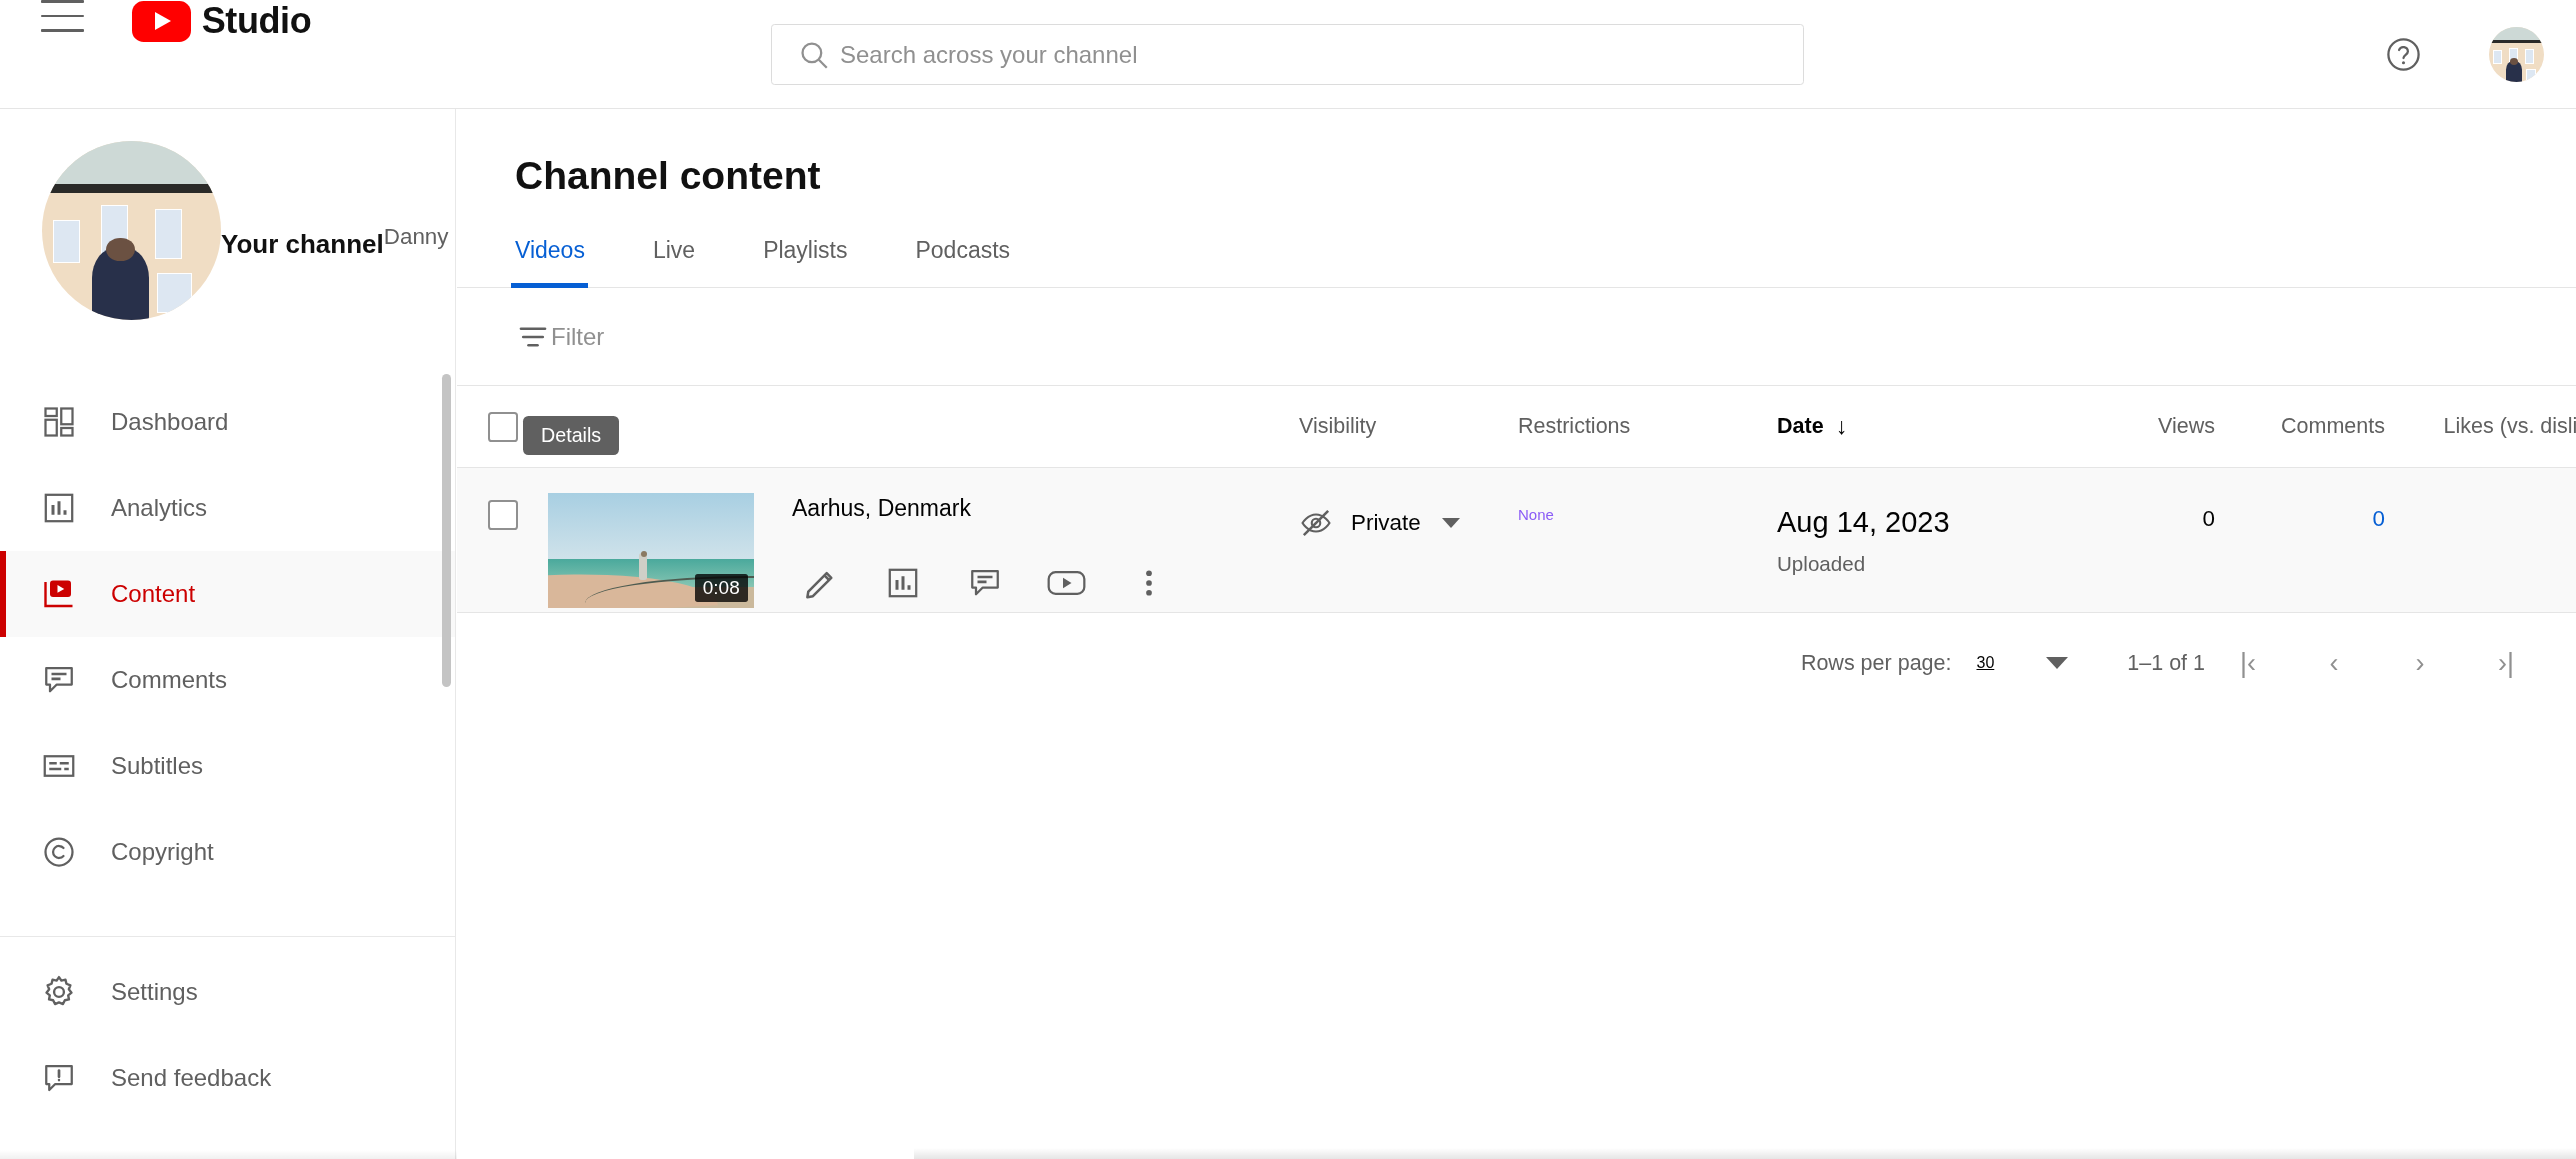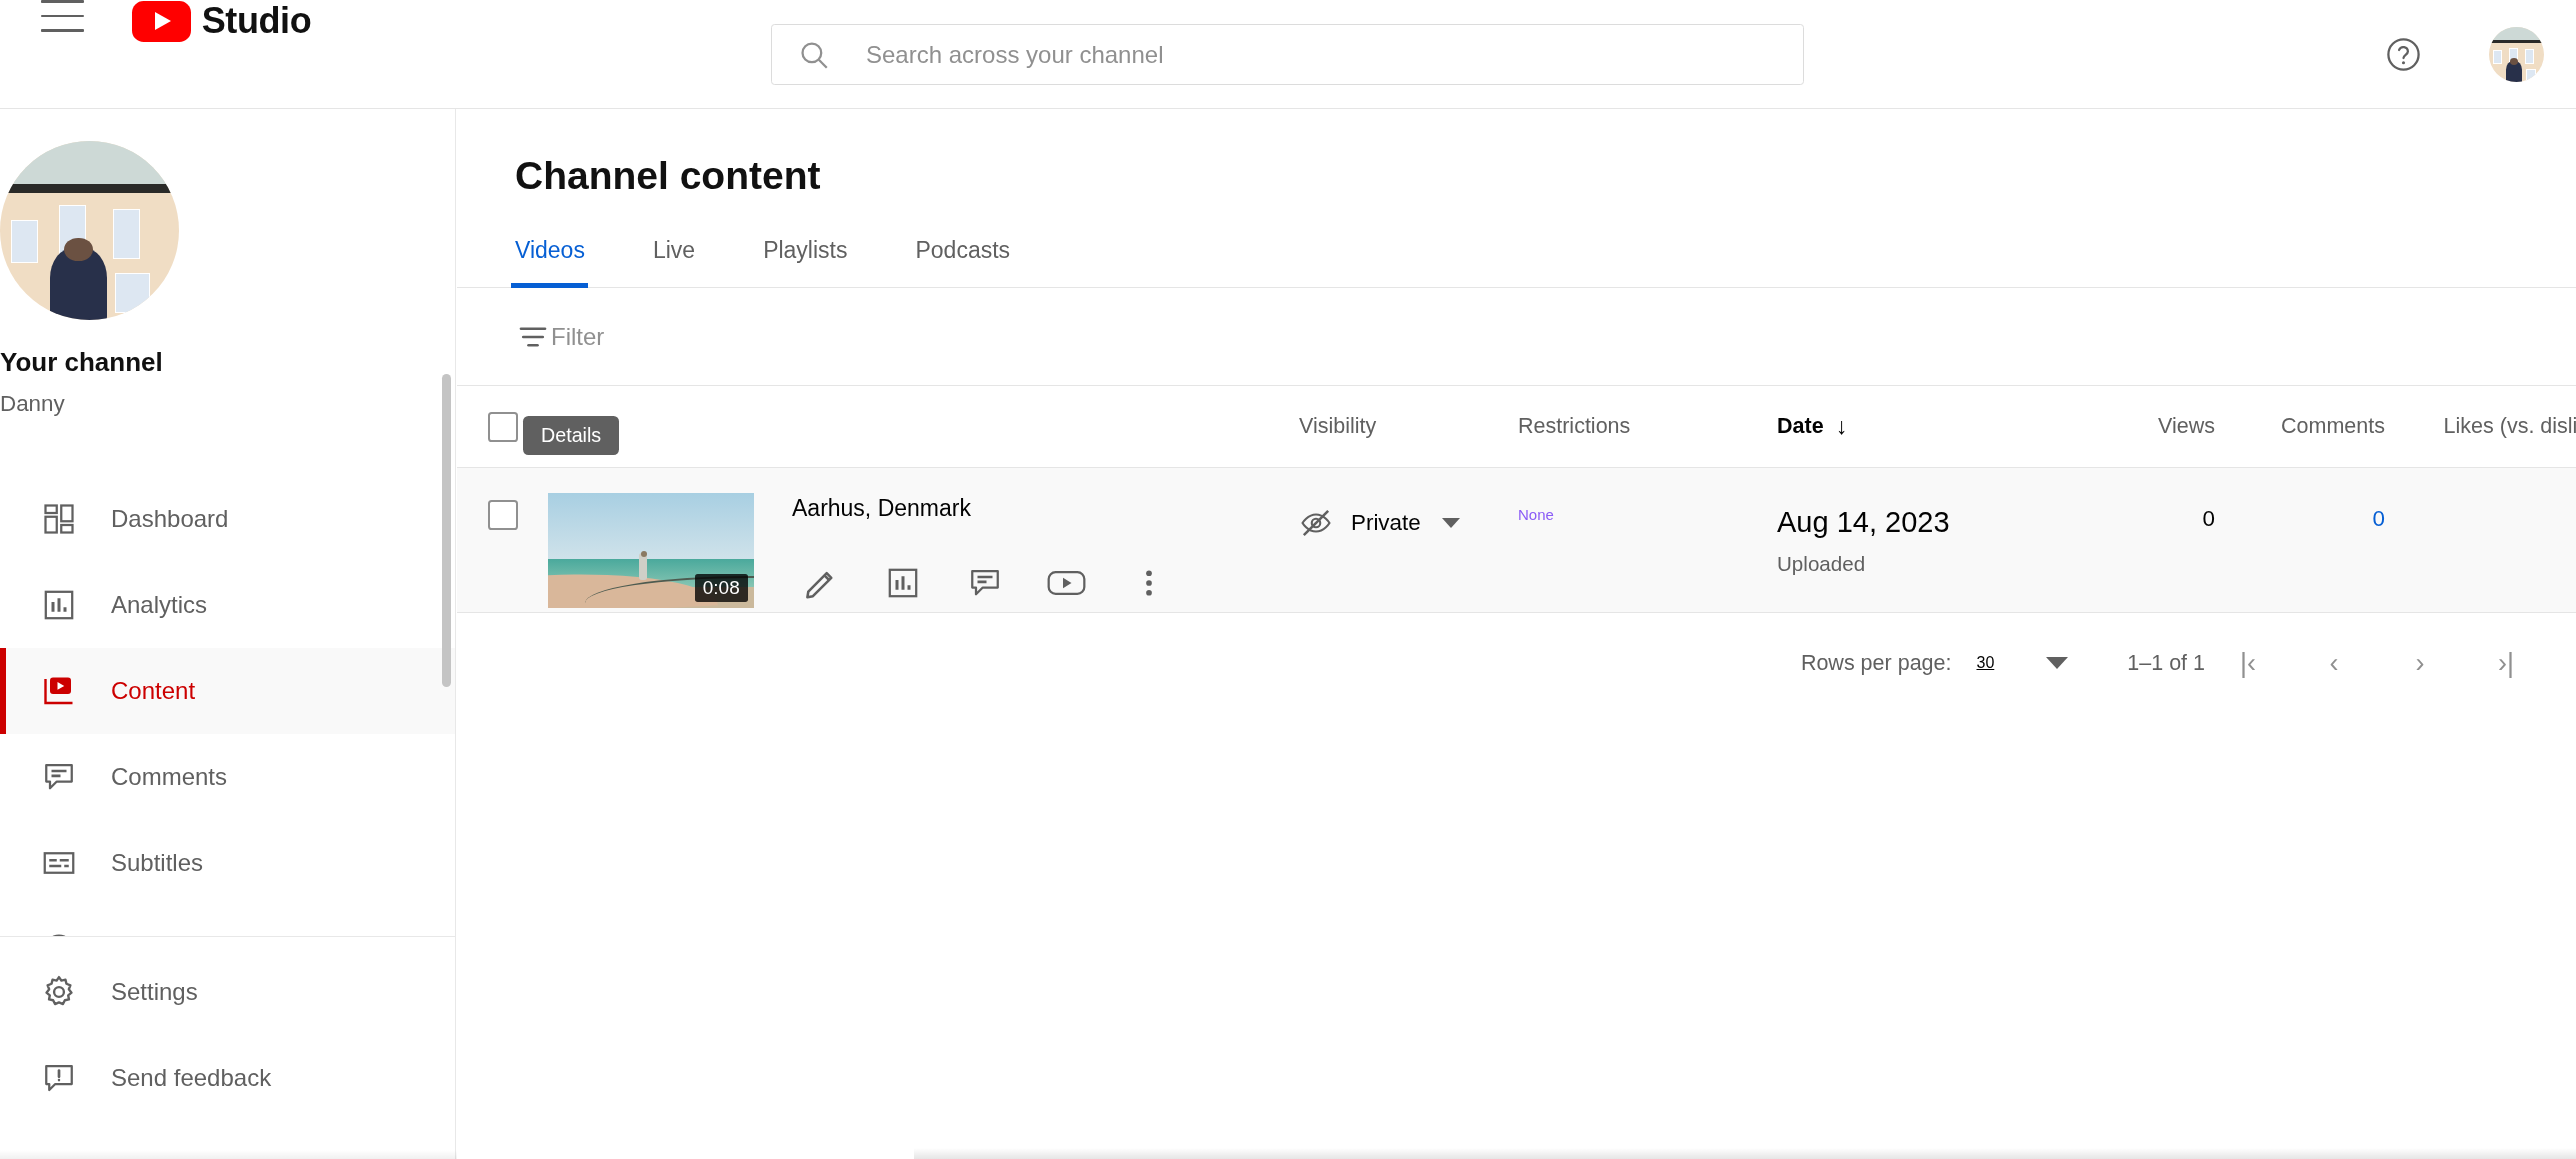--- a/index.html
+++ b/index.html
@@ -43,21 +43,21 @@
     position: absolute; left: 771px; top: 24px;
     width: 1033px; height: 61px;
   }
   .searchbox {
     width: 100%; height: 100%;
     border: 0.9px solid #dcdcdc; border-radius: 3.6px; background: #fff;
     display: flex; align-items: center; padding-left: 25px;
   }
   .search-icon { width: 34px; height: 34px; flex: 0 0 auto; }
   .search-ph {
-    margin-left: 35px; font-size: 24px; color: #909090;
+    margin-left: 9px; font-size: 24px; color: #909090;
   }
 
   .top-right {
     position: absolute; right: 32px; top: 0; height: 109px;
     display: flex; align-items: center; gap: 0;
   }
   .help-btn { width: 55px; height: 55px; margin-right: 19.7px; cursor: pointer;
               display:flex; align-items:center; justify-content:center; }
   .create-btn {
     height: 64px; border: 0.9px solid #d3d3d3; border-radius: 2.7px;
@@ -81,21 +81,21 @@
   .av-w { position: absolute; background: #dde7f2; border: 0.9px solid #fff; }
   .av-person { position: absolute; background: #28304a; border-radius: 40% 40% 10% 10%; }
   .av-head { position: absolute; background: #6b5142; border-radius: 50%; }
 
   
   .sidebar {
     position: absolute; top: 109px; left: 0; width: 456px; height: 1050px;
     background: #fff; border-right: 0.9px solid #e8e8e8; overflow: hidden;
   }
   .channel-block {
-    padding-top: 32px; display: flex; flex-direction: column; align-items: flex-start;
+    padding-top: 32px; display: flex; flex-direction: row; align-items: center; padding-left: 42px;
   }
   .avatar-lg {
     width: 179px; height: 179px; border-radius: 50%; overflow: hidden;
     position: relative; cursor: pointer;
   }
   .channel-title { font-size: 26px; font-weight: bold; color: #111; margin-top: 27px; }
   .channel-name { font-size: 22.4px; color: #606060; margin-top: 12.5px; }
 
   .navlist { margin-top: 59px; }
   .navitem {

